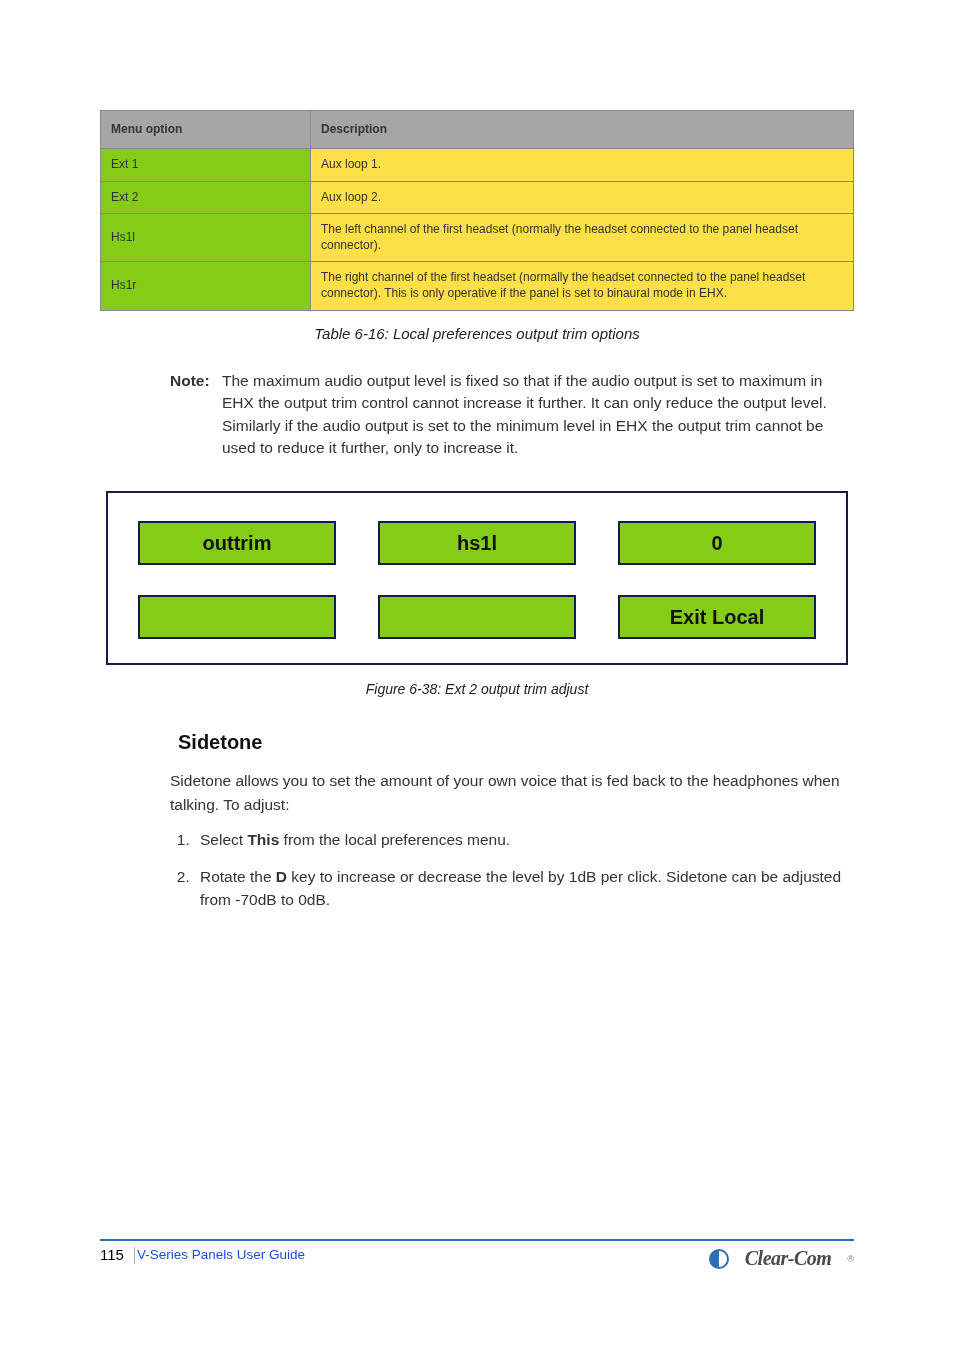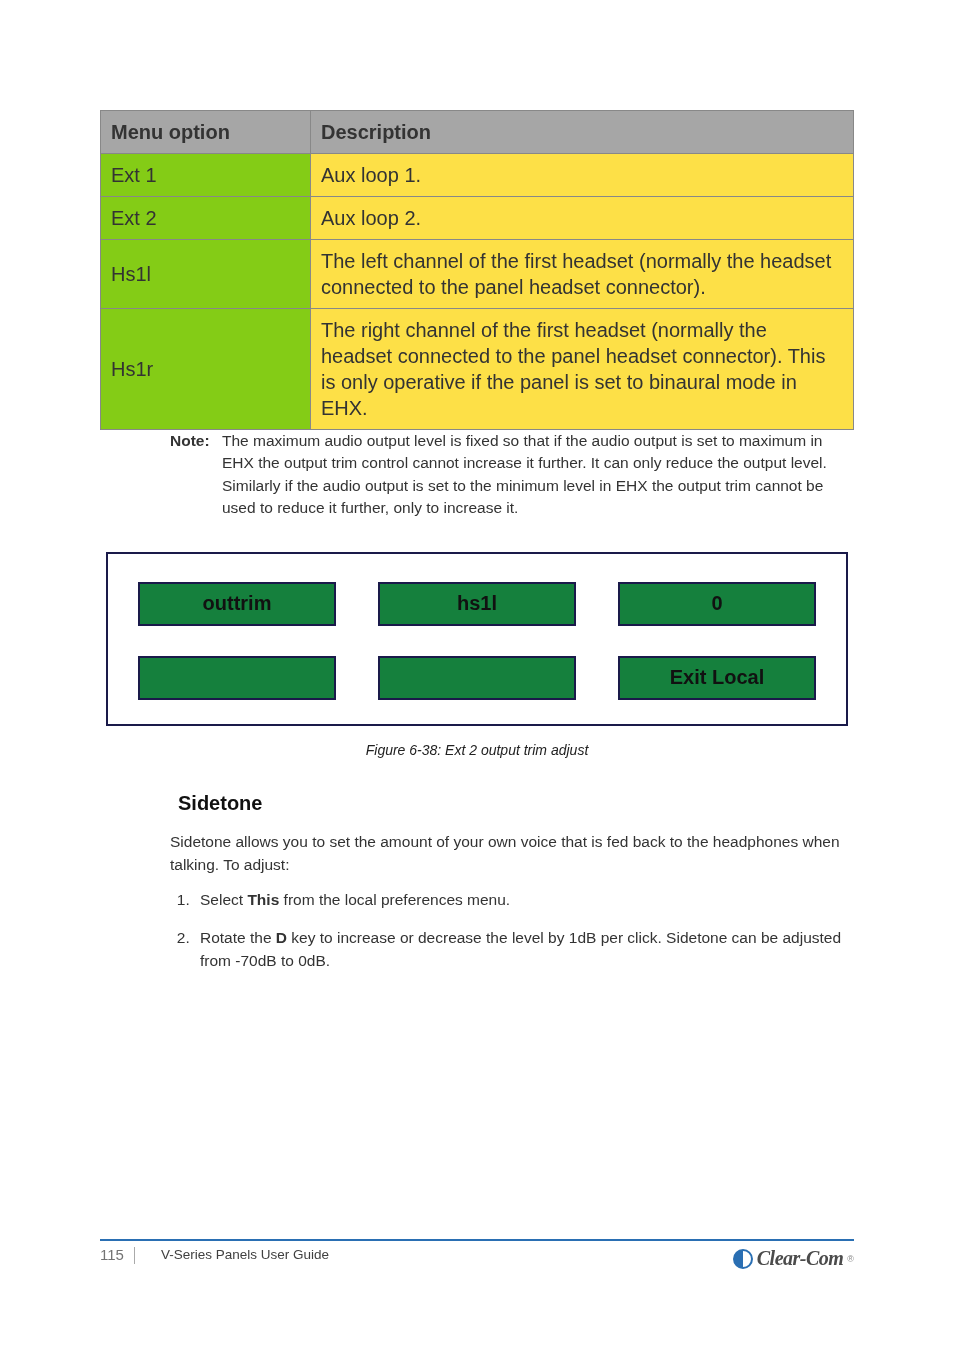--- a/index.html
+++ b/index.html
@@ -12,21 +12,21 @@
     color: #333;
     background: #fff;
     position: relative;
   }
   .page {
     padding: 110px 100px 0 100px;
   }
   table.data {
     width: 100%;
     border-collapse: collapse;
-    font-size: 20px;
+    font-size: 12px;
   }
   table.data th, table.data td {
     border: 1px solid #888;
     padding: 8px 10px;
     text-align: left;
     vertical-align: middle;
     line-height: 1.3;
   }
   table.data thead th {
     background: #a6a6a6;
@@ -64,21 +64,21 @@
   .menu-row {
     display: flex;
     justify-content: space-between;
     margin-bottom: 30px;
   }
   .menu-row:last-child { margin-bottom: 0; }
   .menu-cell {
     width: 198px;
     height: 44px;
     border: 2px solid #1a1a4a;
-    background: #15803d;
+    background: #84cc16;
     display: flex;
     align-items: center;
     justify-content: center;
     font-size: 20px;
     font-weight: bold;
     color: #111;
   }
   .caption2 {
     text-align: center;
     font-style: italic;
@@ -113,36 +113,36 @@
     left: 100px;
     right: 100px;
     bottom: 80px;
     border-top: 2px solid #2a6fb3;
     padding-top: 6px;
     display: flex;
     align-items: flex-start;
   }
   .footer .pagenum {
     font-size: 15px;
-    color: #737373;
+    color: #000000;
     border-right: 1px solid #aaa;
     padding-right: 10px;
-    margin-right: 26px;
+    margin-right: 2px;
     line-height: 1.1;
   }
   .footer .doctitle {
     font-size: 13.5px;
-    color: #404040;
+    color: #1d4ed8;
     line-height: 1.25;
   }
   .logo {
     margin-left: auto;
     display: flex;
     align-items: center;
-    gap: 4px;
+    gap: 16px;
   }
   .logo-mark {
     width: 20px; height: 20px;
     border: 2px solid #2a6fb3;
     border-radius: 50%;
     position: relative;
     background: linear-gradient(90deg, #2a6fb3 50%, #fff 50%);
   }
   .logo-text {
     font-family: Georgia, 'Times New Roman', serif;
@@ -183,20 +183,21 @@
         <td class="label">Hs1l</td>
         <td class="val">The left channel of the first headset (normally the headset connected to the panel headset connector).</td>
       </tr>
       <tr>
         <td class="label">Hs1r</td>
         <td class="val">The right channel of the first headset (normally the headset connected to the panel headset connector). This is only operative if the panel is set to binaural mode in EHX.</td>
       </tr>
     </tbody>
   </table>
 
+  <div class="caption">Table 6-16: Local preferences output trim options</div>
 
   <div class="note">
     <div class="note-row">
       <span class="note-label">Note:</span>
       <span>The maximum audio output level is fixed so that if the audio output is set to maximum in EHX the output trim control cannot increase it further. It can only reduce the output level. Similarly if the audio output is set to the minimum level in EHX the output trim cannot be used to reduce it further, only to increase it.</span>
     </div>
   </div>
 
   <div class="menu-box">
     <div class="menu-row">

